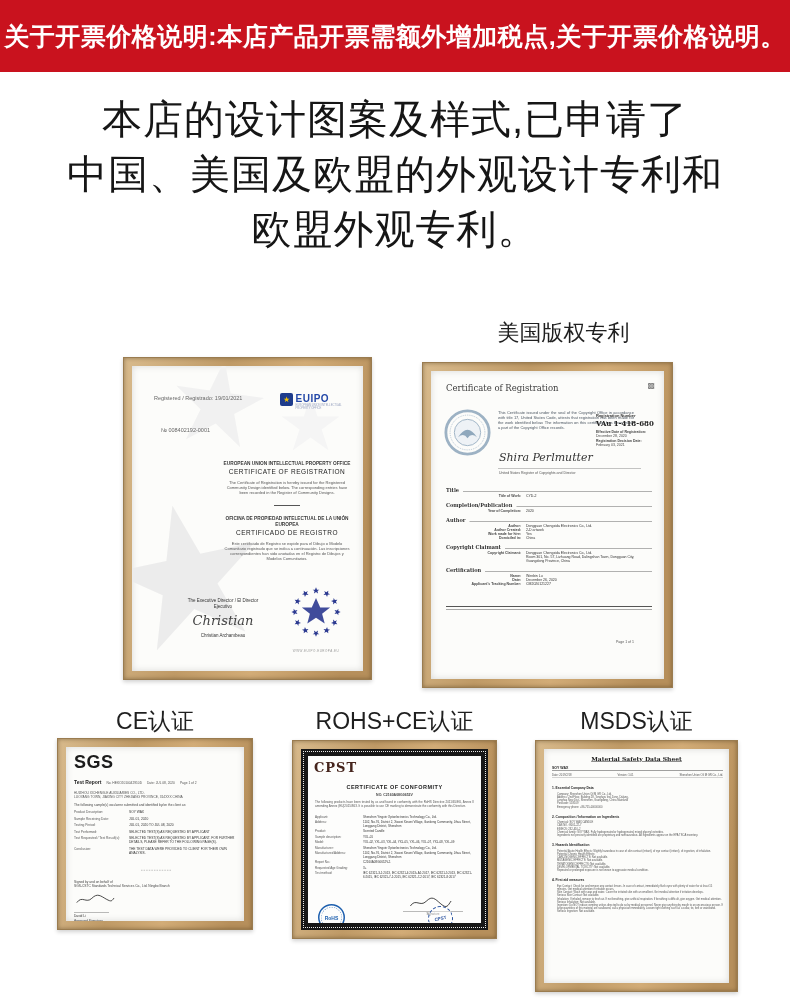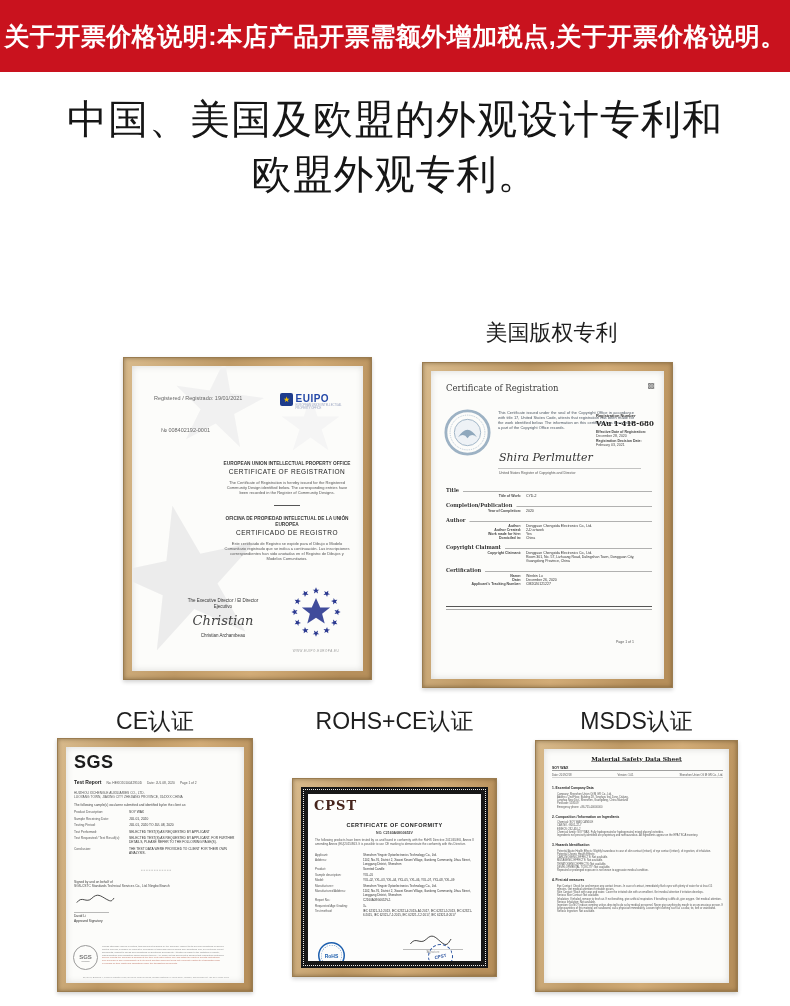--- a/index.html
+++ b/index.html
@@ -11,39 +11,39 @@
           color:#fff;font-size:25px;font-weight:700;letter-spacing:.5px;
           display:flex;align-items:center;justify-content:center;white-space:nowrap;}
 
   
   .notice{position:absolute;left:0;top:92px;width:790px;text-align:center;
           font-size:40px;line-height:55px;color:#161616;letter-spacing:1px;}
 
   
   .cap{position:absolute;text-align:center;font-size:22px;color:#1f1f1f;}
   .cap-eu{left:123px;width:249px;top:316px;}
-  .cap-us{left:426px;width:251px;top:318px;}
+  .cap-us{left:438px;width:251px;top:318px;}
   .cap-sgs{left:57px;width:196px;top:706px;font-size:23px;}
   .cap-rohs{left:292px;width:205px;top:706px;font-size:23px;}
   .cap-msds{left:535px;width:203px;top:706px;font-size:23px;}
 
   
   .frame{position:absolute;box-sizing:border-box;padding:8px;
          background:linear-gradient(100deg,#d8ba8c,#bf9a66 35%,#d2ac77 60%,#b68f5b 90%);
          background-blend-mode:multiply;border:1px solid #9a7c50;
          box-shadow:inset 0 0 4px rgba(60,40,10,.45),0 2px 4px rgba(0,0,0,.18);}
   .paper{position:absolute;inset:8px;background:#fcfcfa;overflow:hidden;
          box-shadow:inset 0 0 7px rgba(0,0,0,.14);}
   .shrink{position:absolute;left:0;top:0;width:200%;height:200%;
           transform:scale(.5);transform-origin:0 0;}
 
   .f-eu{left:123px;top:357px;width:249px;height:323px;}
   .f-us{left:422px;top:362px;width:251px;height:326px;}
-  .f-sgs{left:57px;top:738px;width:196px;height:254px;}
-  .f-cpst{left:292px;top:740px;width:205px;height:199px;margin-top:38px;}
+  .f-sgs{left:57px;top:738px;width:196px;height:192px;}
+  .f-cpst{left:292px;top:740px;width:205px;height:199px;}
   .f-msds{left:535px;top:740px;width:203px;height:252px;}
 
   
   .wm{position:absolute;font-family:"DejaVu Sans",sans-serif;line-height:1;z-index:0;}
   .wm1{left:-60px;top:230px;font-size:380px;color:#ececec;transform:rotate(-12deg);}
   .wm2{left:70px;top:-40px;font-size:230px;color:#f1f1f1;transform:rotate(8deg);}
   .wm3{left:290px;top:40px;font-size:150px;color:#f5f5f5;}
   .eu-reg{position:absolute;left:44px;top:58px;font-size:11px;color:#666;z-index:1;}
   .eu-num{position:absolute;left:58px;top:122px;font-size:11px;color:#666;z-index:1;}
   .eu-logo{position:absolute;left:296px;top:54px;display:flex;gap:5px;z-index:1;}
@@ -170,20 +170,21 @@
   .cl,.cv{display:block;}
 </style>
 </head>
 <body>
 
 <div class="page">
 
   <div class="banner">关于开票价格说明:本店产品开票需额外增加税点,关于开票价格说明。</div>
 
   <div class="notice">
+      <div class="notice-line">本店的设计图案及样式,已申请了</div>
       <div class="notice-line">中国、美国及欧盟的外观设计专利和</div>
       <div class="notice-line">欧盟外观专利。</div>
     </div>
 
   <div class="cap cap-us">美国版权专利</div>
   <div class="cap cap-sgs">CE认证</div>
   <div class="cap cap-rohs">ROHS+CE认证</div>
   <div class="cap cap-msds">MSDS认证</div>
 
   <div class="frame f-eu">

